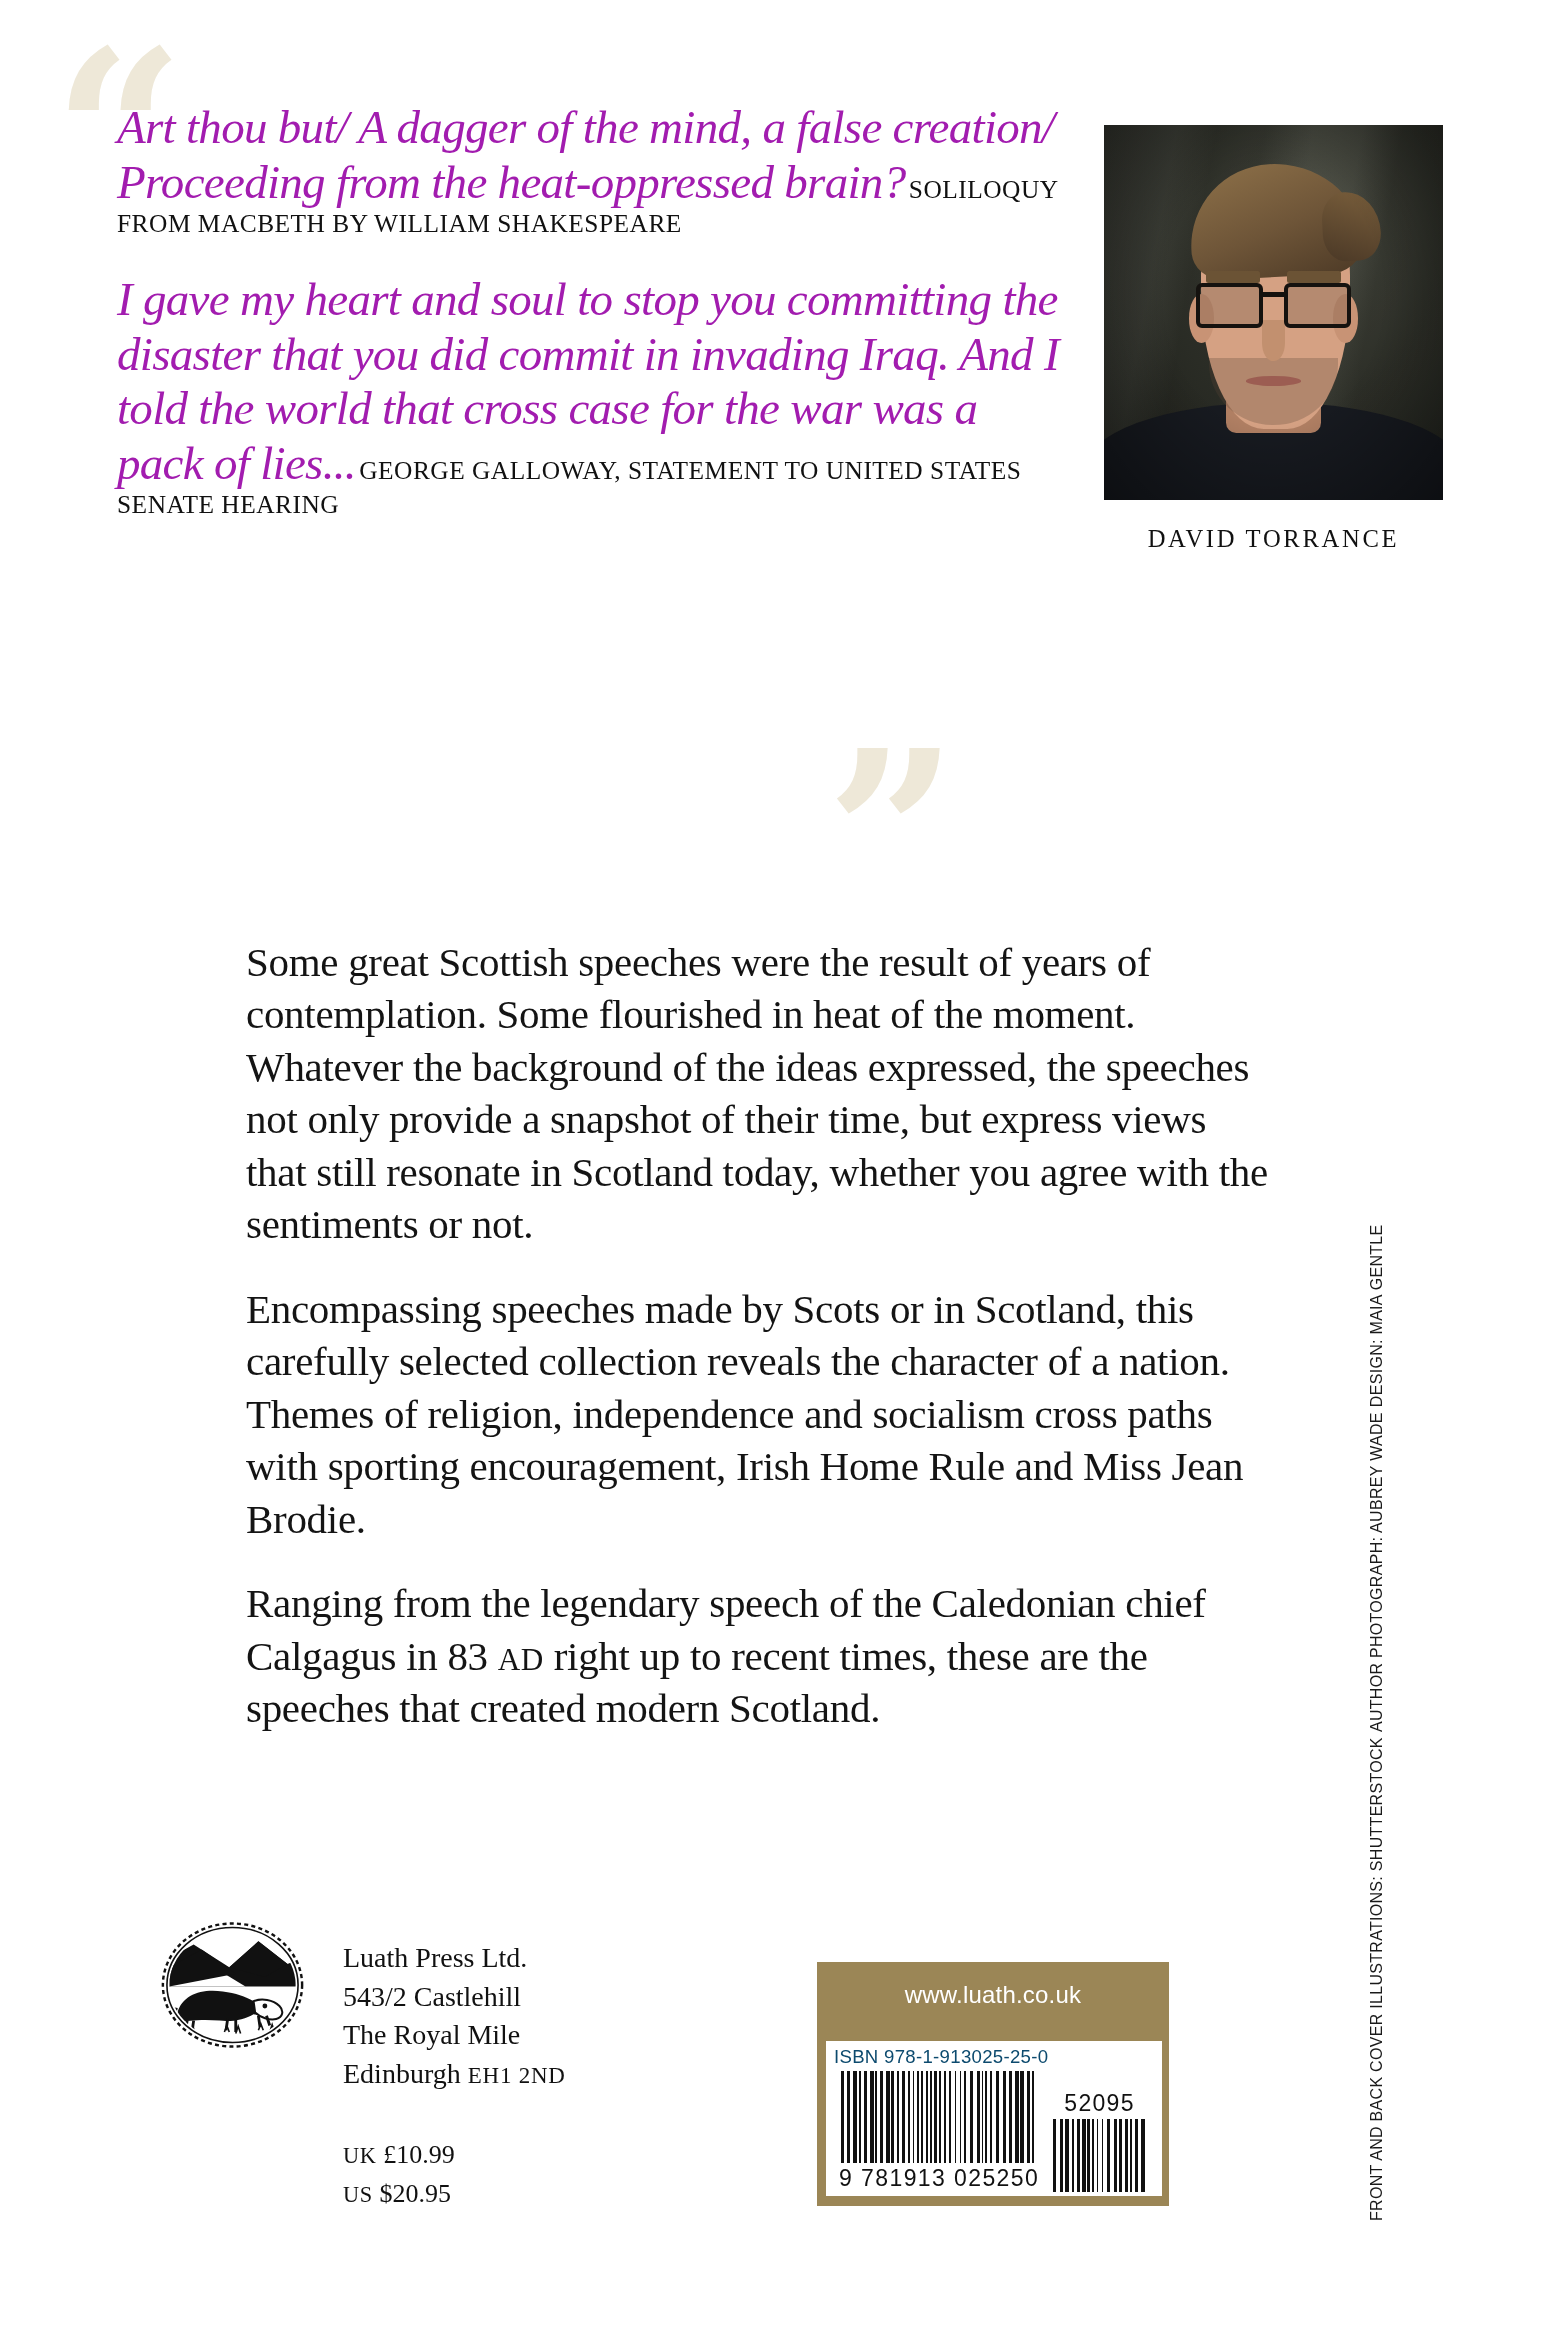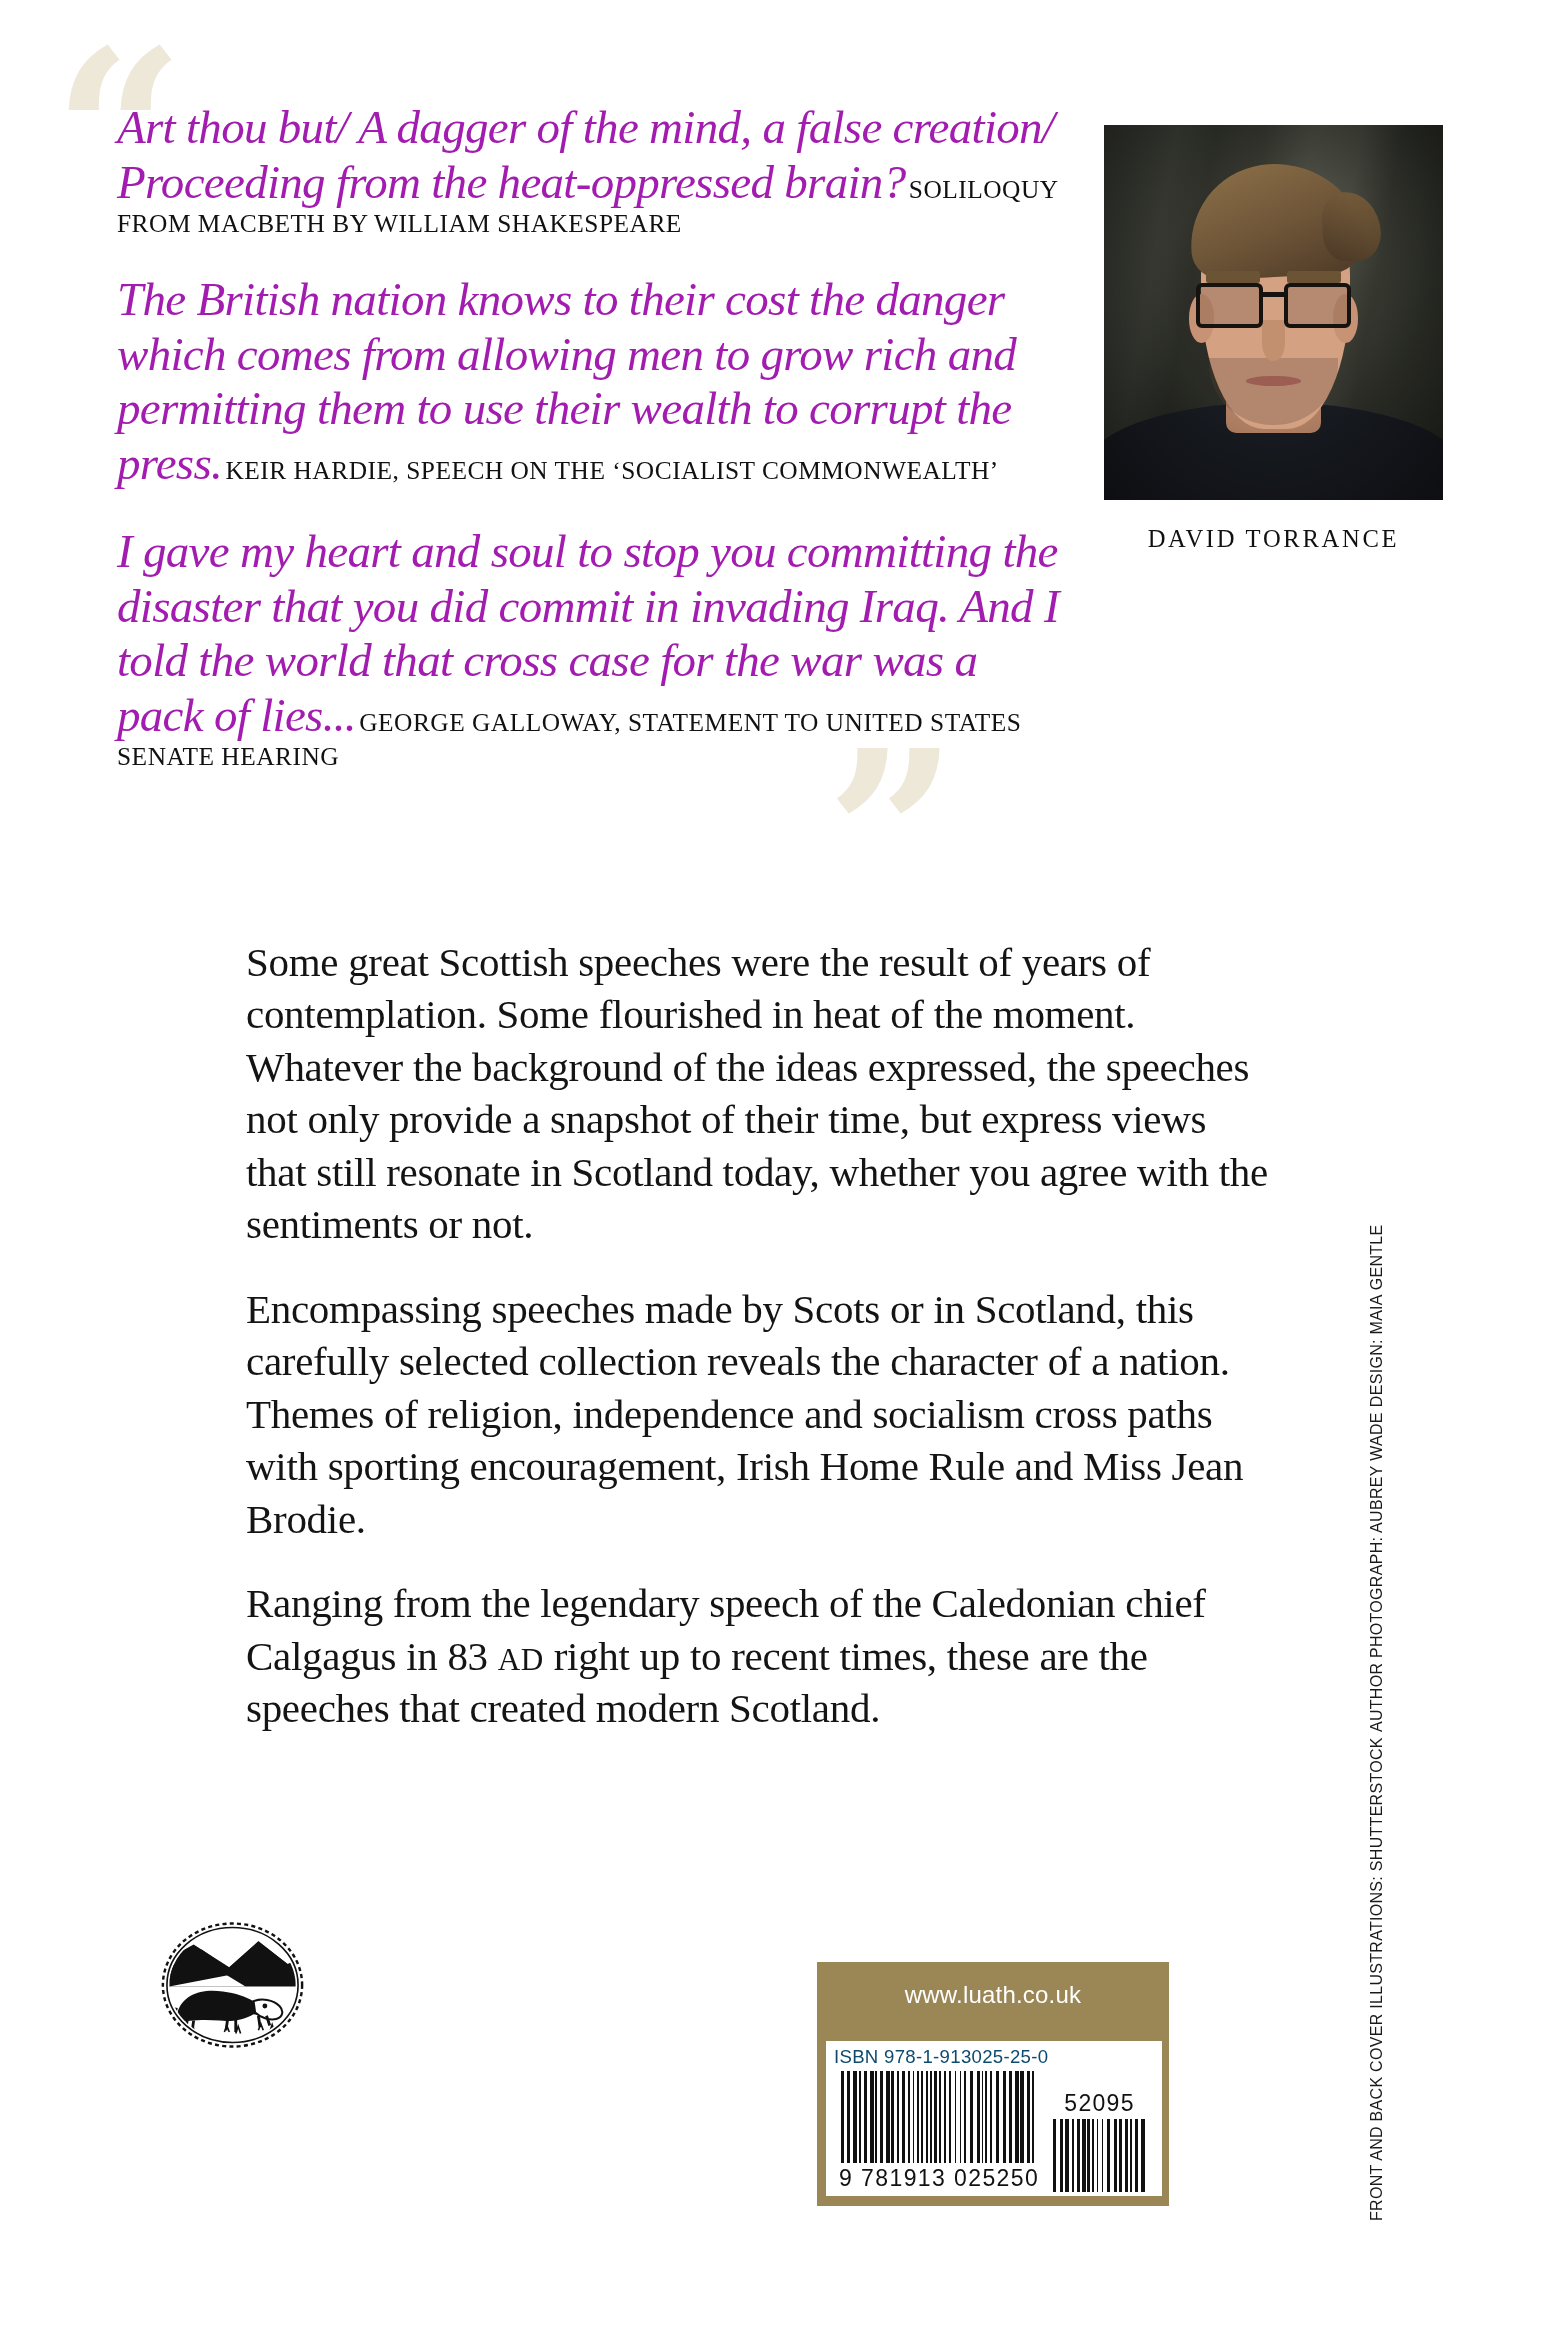--- a/index.html
+++ b/index.html
@@ -301,24 +301,20 @@
 
 <div class="deco-quote" id="quote-close">”</div>
 
 <div id="quotes-block">
 
   <div class="quote-item">
     <span class="quote-text">Art thou but/ A dagger of the mind, a false creation/ Proceeding from the heat-oppressed brain?</span>
     <span class="quote-attrib">SOLILOQUY FROM MACBETH BY WILLIAM SHAKESPEARE</span>
   </div>
 
-  <div class="quote-item">
-    <span class="quote-text">The British nation knows to their cost the danger which comes from allowing men to grow rich and permitting them to use their wealth to corrupt the press.</span>
-    <span class="quote-attrib">KEIR HARDIE, SPEECH ON THE ‘SOCIALIST COMMONWEALTH’</span>
-  </div>
 
   <div class="quote-item">
     <span class="quote-text">I gave my heart and soul to stop you committing the disaster that you did commit in invading Iraq. And I told the world that cross case for the war was a pack of lies...</span>
     <span class="quote-attrib">GEORGE GALLOWAY, STATEMENT TO UNITED STATES SENATE HEARING</span>
   </div>
 
 </div>
 
 <div id="author-photo-wrap">
   <div id="author-photo">
@@ -382,20 +378,31 @@
       <path d="M44 128 L42 140 M52 128 L50 142 M94 126 L92 140 M104 126 L104 142
                M132 122 L134 136 M142 122 L146 134" stroke="#111" stroke-width="3.5" fill="none"></path>
 
       <path d="M32 114 C22 112 18 120 24 126" stroke="#111" stroke-width="3.5" fill="none"></path>
 
       <path d="M36 142 l3 -8 l3 8 M48 144 l3 -9 l3 9 M90 142 l3 -8 l3 8
                M104 144 l3 -9 l3 9 M132 140 l3 -8 l3 8 M146 142 l3 -9 l3 9" stroke="#111" stroke-width="2" fill="none"></path>
     </g>
   </svg>
 
+  <div id="publisher-text">
+    <div class="line">Luath Press Ltd.</div>
+    <div class="line">543/2 Castlehill</div>
+    <div class="line">The Royal Mile</div>
+    <div class="line"><span>Edinburgh</span> <span class="postcode">EH1 2ND</span></div>
+
+    <div id="prices">
+      <div><span class="cur">UK</span> <span>£10.99</span></div>
+      <div><span class="cur">US</span> <span>$20.95</span></div>
+    </div>
+  </div>
 </div>
 
 <div id="barcode-panel">
   <div id="barcode-url">www.luath.co.uk</div>
 
   <div id="barcode-white">
     <div id="isbn-text">ISBN 978-1-913025-25-0</div>
     <div id="barcode-row">
       <div>
         <div class="bars" id="ean-main">

